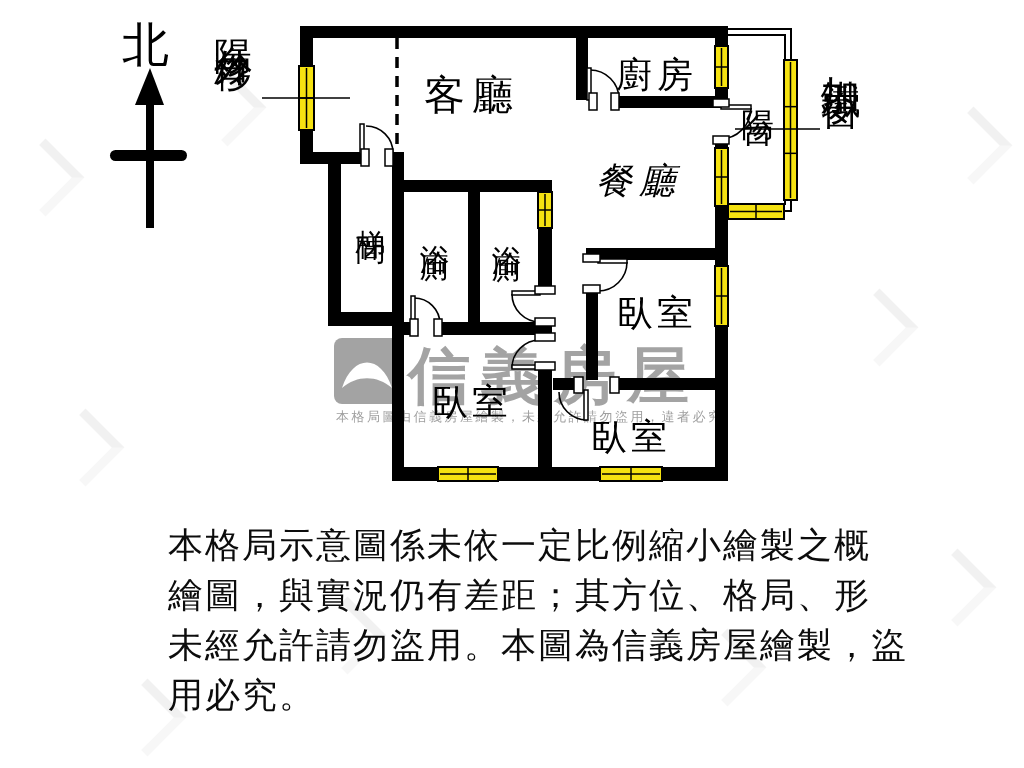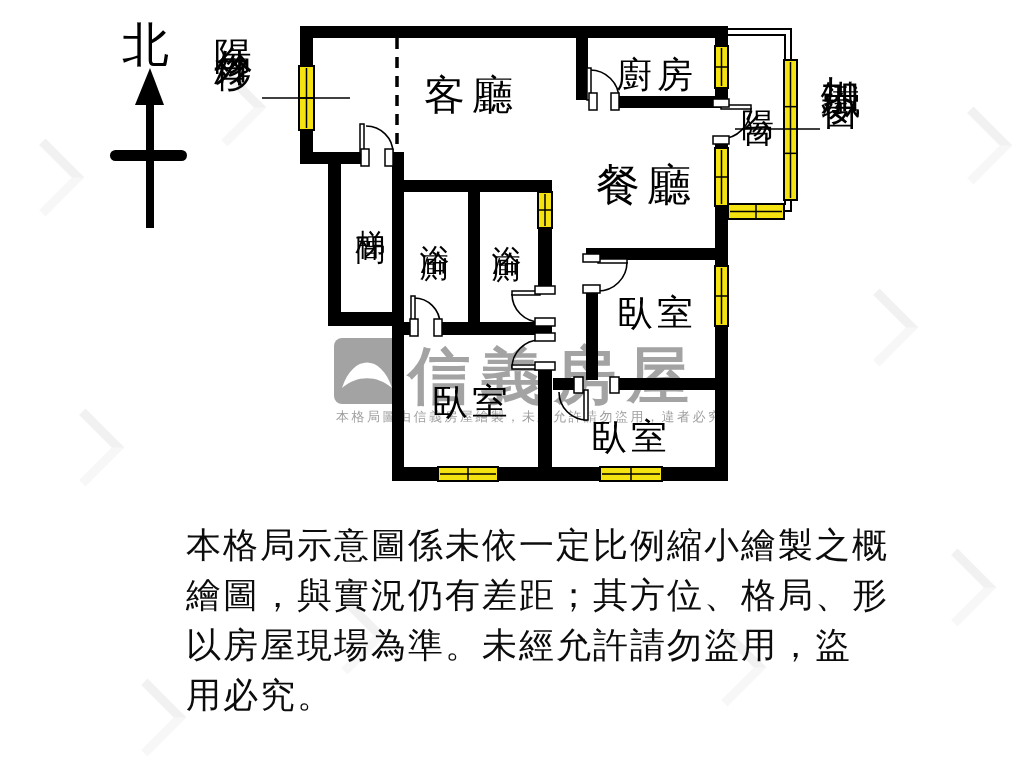--- a/index.html
+++ b/index.html
@@ -17,32 +17,32 @@
              letter-spacing:2.5px;white-space:nowrap;}
   
   #plan-svg{position:absolute;left:0;top:0;z-index:3;}
   
   .lbl{position:absolute;z-index:4;color:#000;white-space:nowrap;line-height:1.05;}
   .vtext{writing-mode:vertical-rl;text-orientation:upright;}
   #lbl-north{left:122px;top:20px;font-size:47px;}
   #lbl-balcony-moved{left:212px;top:10px;font-size:38px;letter-spacing:5px;}
   #lbl-living{left:424px;top:74px;font-size:41px;letter-spacing:7px;text-align:right;}
   #lbl-kitchen{left:616px;top:56px;font-size:36px;letter-spacing:5px;}
-  #lbl-dining{left:596px;top:162px;font-size:44px;letter-spacing:7px;}
+  #lbl-dining{left:596px;top:162px;font-size:36px;letter-spacing:7px;font-style:italic;}
   #lbl-balcony{left:740px;top:84px;font-size:33px;letter-spacing:3px;}
   #lbl-iron-window{left:820px;top:44px;font-size:40px;letter-spacing:6px;}
   #lbl-stairwell{left:355px;top:206px;font-size:30px;letter-spacing:7px;}
   #lbl-bath1{left:419px;top:221px;font-size:30px;letter-spacing:5px;}
   #lbl-bath2{left:491px;top:222px;font-size:30px;letter-spacing:5px;}
   #lbl-bed-mid{left:617px;top:294px;font-size:36px;letter-spacing:4px;}
   #lbl-bed-left{left:432px;top:383px;font-size:36px;letter-spacing:4px;}
   #lbl-bed-right{left:591px;top:418px;font-size:36px;letter-spacing:4px;}
   
   #disclaimer{position:absolute;left:168px;top:520px;z-index:4;color:#0c0c0c;}
-  #disclaimer .dline{font-size:35px;letter-spacing:2px;line-height:50px;height:50px;white-space:nowrap;margin-left:18px;}
+  #disclaimer .dline{font-size:35px;letter-spacing:2px;line-height:50px;height:50px;white-space:nowrap;}
 </style>
 </head>
 <body>
 
 <div id="canvas">
 
   <div class="bgmark" style="left:18px;top:150px;"></div>
   <div class="bgmark" style="left:200px;top:80px;"></div>
   <div class="bgmark" style="left:58px;top:420px;"></div>
   <div class="bgmark" style="left:946px;top:118px;"></div>
@@ -173,16 +173,16 @@
   <div class="lbl vtext" id="lbl-stairwell">梯間</div>
   <div class="lbl vtext" id="lbl-bath1">浴廁</div>
   <div class="lbl vtext" id="lbl-bath2">浴廁</div>
   <div class="lbl" id="lbl-bed-mid">臥室</div>
   <div class="lbl" id="lbl-bed-left">臥室</div>
   <div class="lbl" id="lbl-bed-right">臥室</div>
 
   <div id="disclaimer">
     <div class="dline">本格局示意圖係未依一定比例縮小繪製之概</div>
     <div class="dline">繪圖，與實況仍有差距；其方位、格局、形</div>
-    <div class="dline">以房屋現場為準。未經允許請勿盜用，盜</div>
+    <div class="dline">未經允許請勿盜用。本圖為信義房屋繪製，盜</div>
     <div class="dline">用必究。</div>
   </div>
 </div>
 
 </body></html>

